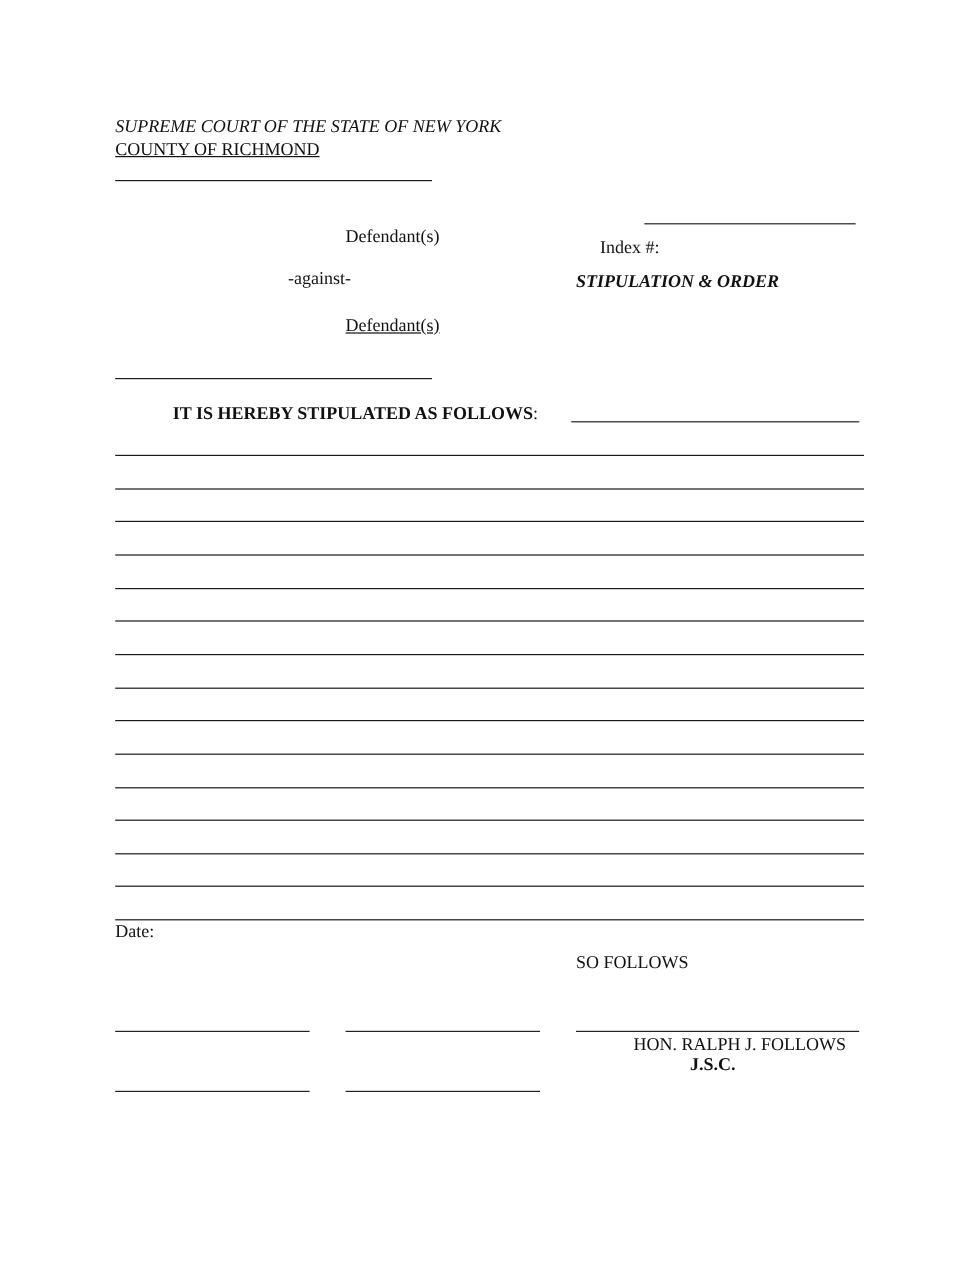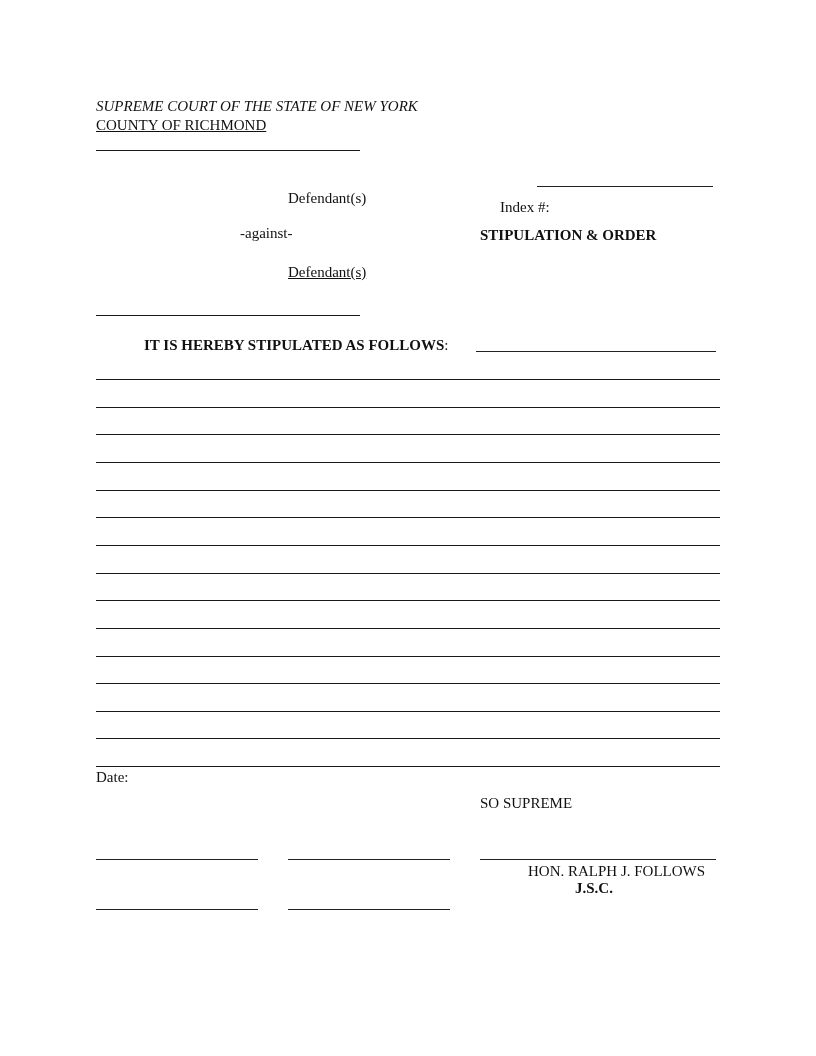--- a/index.html
+++ b/index.html
@@ -49,21 +49,21 @@
 <div class="txt" style="left:96px; top:116px;text-decoration:underline;">COUNTY OF RICHMOND</div>
 <div class="line" style="left:96px; top:150px; width:264px;"></div>
 
 <div class="txt" style="left:288px; top:189px;">Defendant(s)</div>
 <div class="txt" style="left:240px; top:224px;">-against-</div>
 <div class="txt" style="left:288px; top:263px;text-decoration:underline;">Defendant(s)</div>
 <div class="line" style="left:96px; top:315px; width:264px;"></div>
 
 <div class="txt" style="left:500px; top:171px;margin-top:27px;">Index #:</div>
 <div class="field-line" style="left:537px; top:186px; width:176px;"><span></span></div>
-<div class="txt bold" style="left:480px; top:226px;">STIPULATION &amp; ORDER</div>
+<div class="txt bold" style="left:480px; top:226px;font-style:italic;">STIPULATION &amp; ORDER</div>
 
 <div class="txt" style="left:144px; top:336px;">
   <span class="bold">IT IS HEREBY STIPULATED AS FOLLOWS</span><span>:</span>
 </div>
 <div class="field-line" style="left:476px; top:351px; width:240px;"></div>
 
 <div>
   <div class="ruled" style="top:379px;"></div>
   <div class="ruled" style="top:407px;"></div>
   <div class="ruled" style="top:434px;"></div>
@@ -75,21 +75,21 @@
   <div class="ruled" style="top:600px;"></div>
   <div class="ruled" style="top:628px;"></div>
   <div class="ruled" style="top:656px;"></div>
   <div class="ruled" style="top:683px;"></div>
   <div class="ruled" style="top:711px;"></div>
   <div class="ruled" style="top:738px;"></div>
   <div class="ruled" style="top:766px;"></div>
 </div>
 
 <div class="txt" style="left:96px; top:768px;">Date:</div>
-<div class="txt" style="left:480px; top:794px;">SO SUPREME</div>
+<div class="txt" style="left:480px; top:794px;">SO FOLLOWS</div>
 
 <div class="field-line" style="left:96px; top:859px; width:162px;"></div>
 <div class="field-line" style="left:288px; top:859px; width:162px;"></div>
 <div class="field-line" style="left:480px; top:859px; width:236px;"></div>
 
 <div class="txt" style="left:528px; top:862px;">HON. RALPH J. FOLLOWS</div>
 <div class="txt" style="left:575px; top:879px;font-weight:bold;">J.S.C.</div>
 
 <div class="field-line" style="left:96px; top:909px; width:162px;"></div>
 <div class="field-line" style="left:288px; top:909px; width:162px;"></div>

